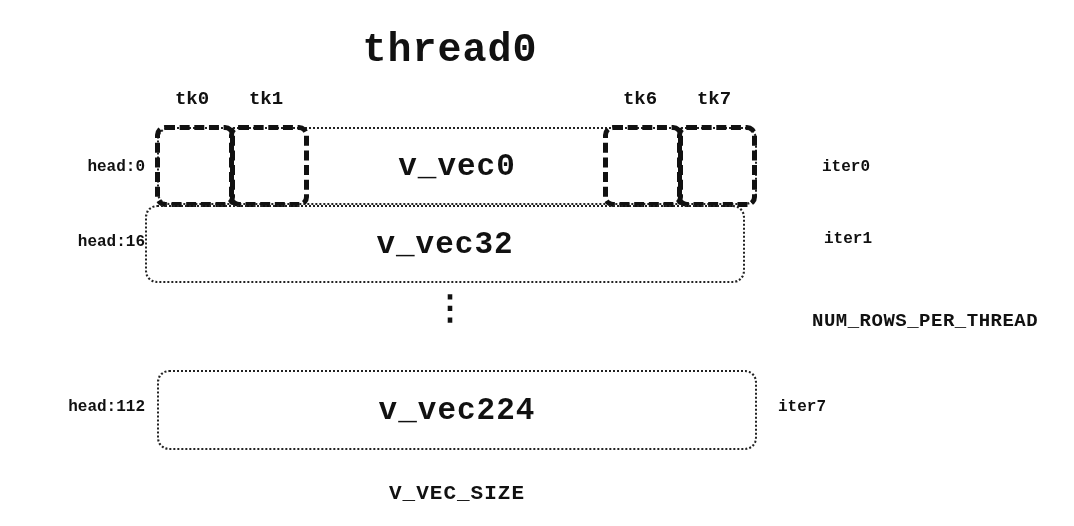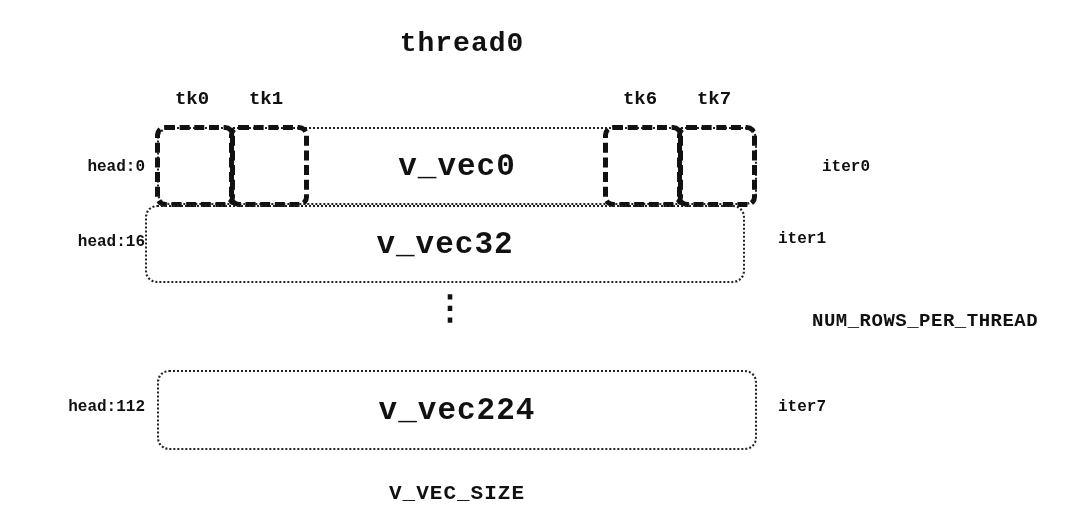--- a/index.html
+++ b/index.html
@@ -6,21 +6,21 @@
   #canvas{
     position:relative;
     width:1074px;height:526px;
     background:#ffffff;
     font-family:"Liberation Mono","DejaVu Sans Mono",monospace;
     color:#111111;
     overflow:hidden;
   }
   .abs{position:absolute;}
   .title{
-    font-size:28px;font-weight:bold;letter-spacing:1px;padding-left:12px;
+    font-size:40px;font-weight:bold;letter-spacing:1px;
   }
   .tk-label{
     font-size:19px;font-weight:bold;
     width:80px;text-align:center;
   }
   .side-label{
     font-size:16px;font-weight:bold;
   }
   .head-label{
     width:120px;text-align:right;
@@ -72,21 +72,21 @@
   <div class="abs tk-box" style="left:155px;top:125px;width:80px;height:82px;"></div>
   <div class="abs tk-box" style="left:229px;top:125px;width:80px;height:82px;"></div>
   <div class="abs tk-box" style="left:603px;top:125px;width:80px;height:82px;"></div>
   <div class="abs tk-box" style="left:677px;top:125px;width:80px;height:82px;"></div>
   <div class="abs side-label" style="left:778px;top:158px;margin-left:44px;">iter0</div>
 
   <div class="abs side-label head-label" style="left:25px;top:233px;">head:16</div>
   <div class="abs row-box" style="left:145px;top:205px;width:600px;height:78px;justify-content:center;">
     <span class="vec-label">v_vec32</span>
   </div>
-  <div class="abs side-label" style="left:778px;top:230px;text-align:center;">iter1</div>
+  <div class="abs side-label" style="left:824px;top:230px;text-align:center;">iter1</div>
 
   <div class="abs dots" style="left:425px;top:296px;width:50px;height:64px;">⋮</div>
 
   <div class="abs num-rows-label" style="left:812px;top:310px;">NUM_ROWS_PER_THREAD</div>
 
   <div class="abs side-label head-label" style="left:25px;top:398px;">head:112</div>
   <div class="abs row-box" style="left:157px;top:370px;width:600px;height:80px;">
     <span class="vec-label">v_vec224</span>
   </div>
   <div class="abs side-label" style="left:778px;top:398px;">iter7</div>

